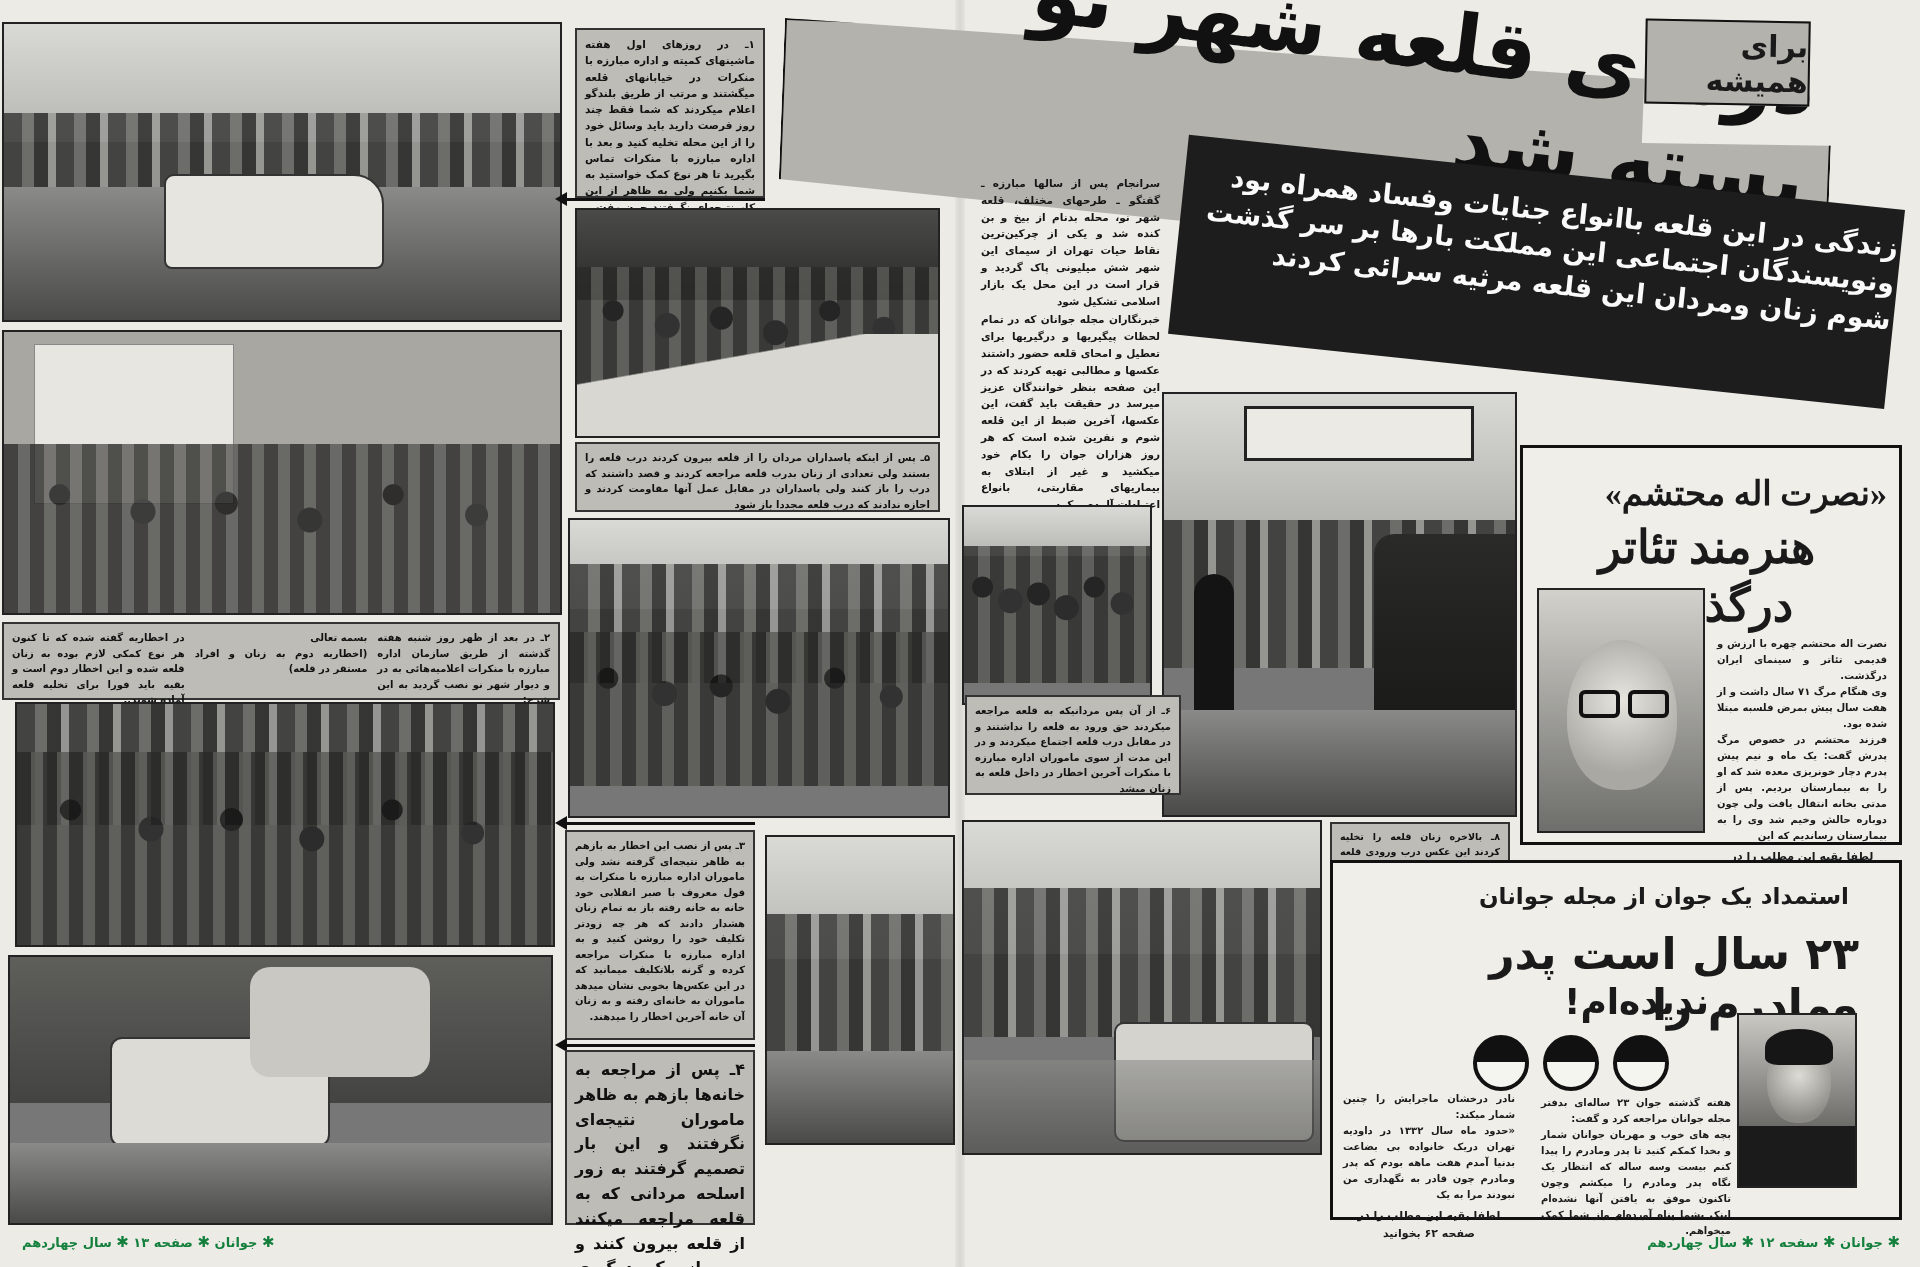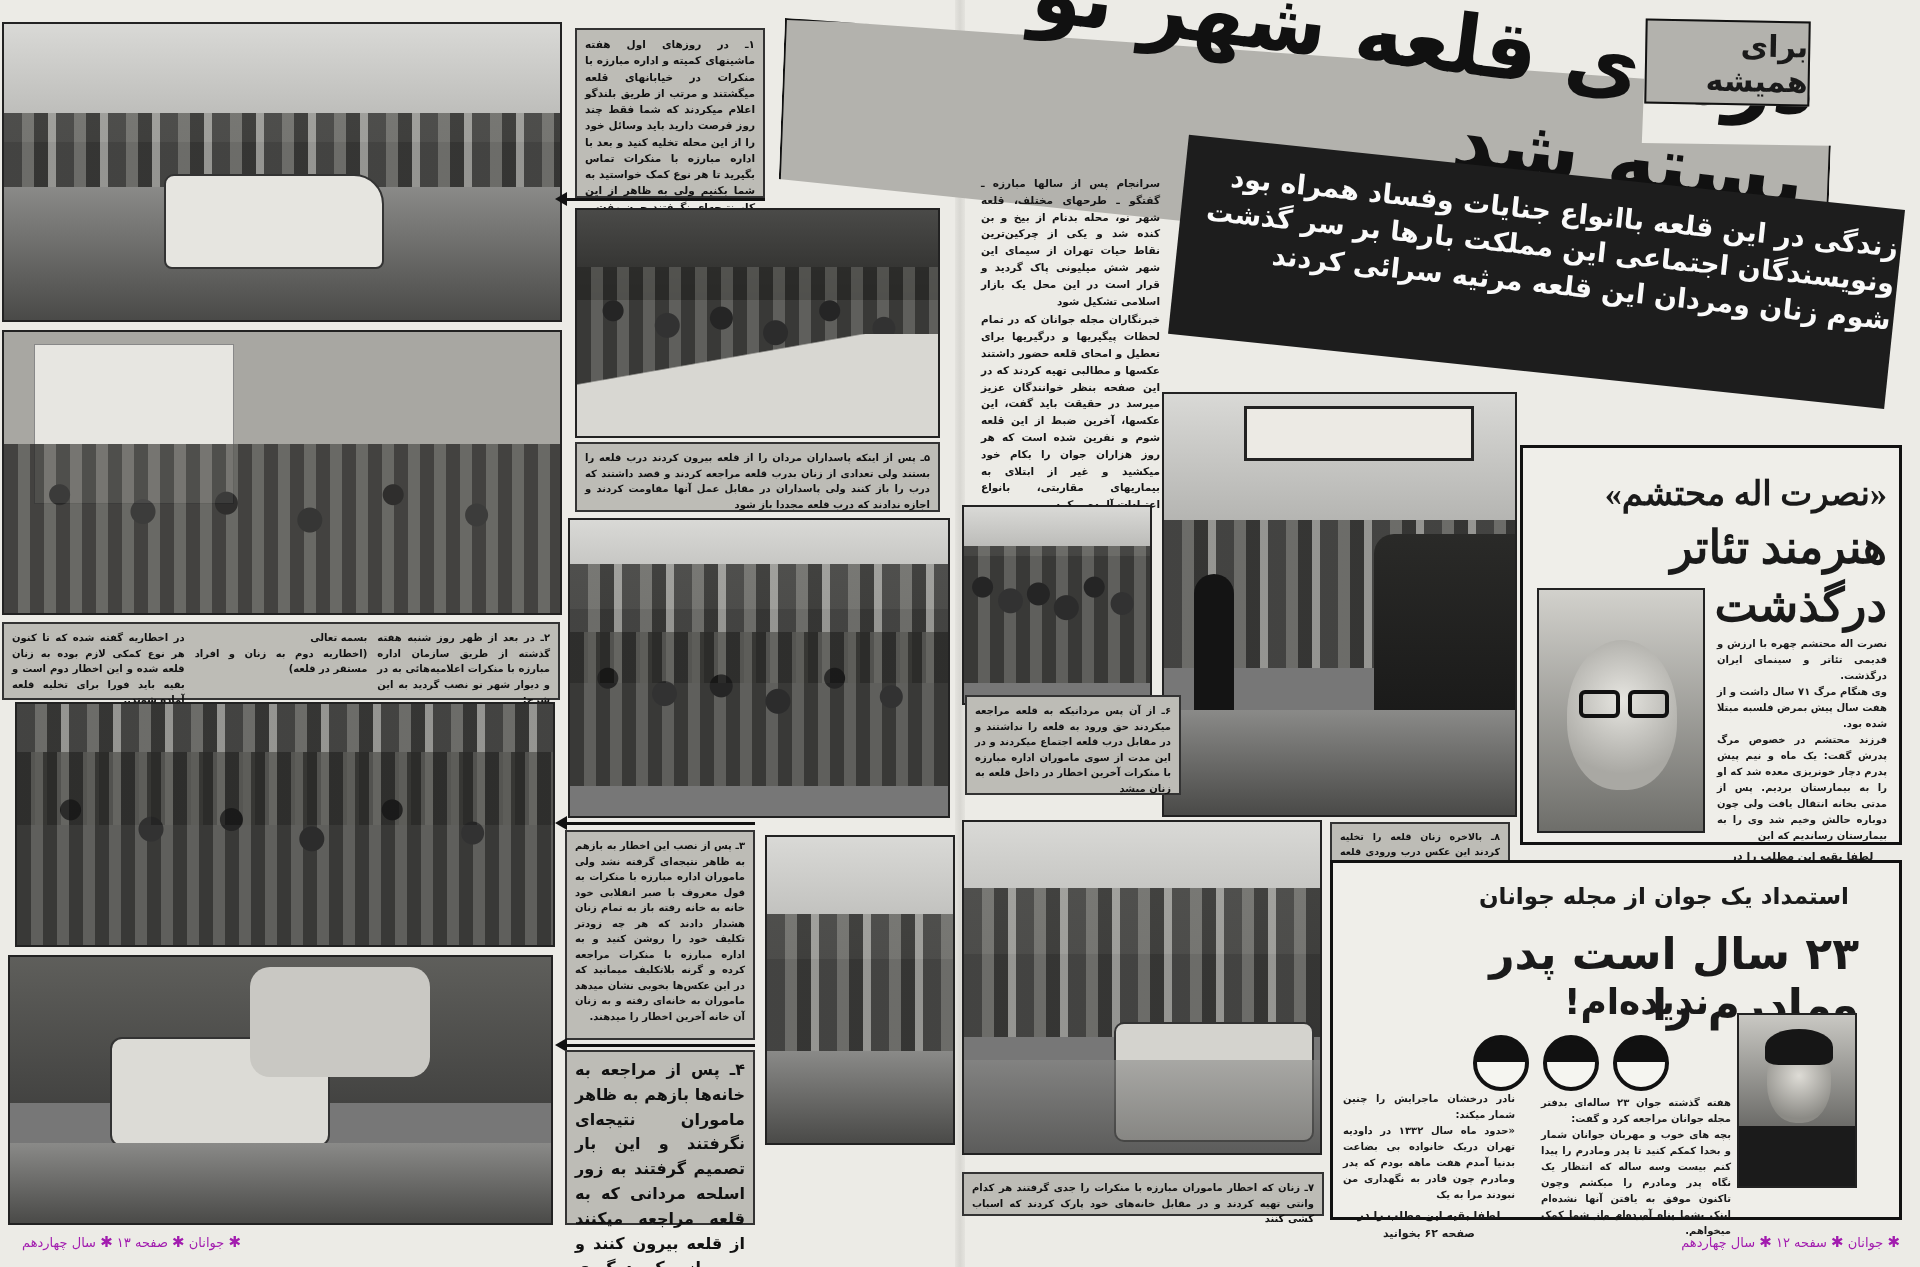--- a/index.html
+++ b/index.html
@@ -79,21 +79,21 @@
   }
   
   .obit-box {
     position: absolute; left: 1520px; top: 445px; width: 382px; height: 400px;
     border: 3px solid #111; background: #efeee9;
   }
   .obit-title {
     position: absolute; right: 12px; top: 20px; width: 360px; direction: rtl;
     font-size: 34px; font-weight: bold; text-align: right; line-height: 1.5; font-family: Liberation Serif, serif;
   }
-  .obit-title .l2, .obit-title .l3 { font-size: 46px; display: block; line-height: 1.25; }
+  .obit-title .l2, .obit-title .l3 { font-size: 46px; display: block; line-height: 1.25; text-align: center; }
   .obit-body {
     position: absolute; right: 12px; top: 188px; width: 170px;
     direction: rtl; text-align: justify; font-size: 10px; line-height: 1.6; font-weight: bold;
   }
   .obit-photo {
     position: absolute; left: 14px; top: 140px; width: 168px; height: 245px;
     border: 2px solid #222; background: linear-gradient(#d2d1cc, #6e6e6a);
   }
   .portrait-face {
     position: absolute; left: 28px; top: 50px; width: 110px; height: 150px; border-radius: 50% 50% 45% 45%;
@@ -117,21 +117,21 @@
   .young-hair { position: absolute; left: 26px; top: 14px; width: 68px; height: 36px; border-radius: 50% 50% 20% 20%; background: #161616; }
   .young-suit { position: absolute; left: 0; right: 0; bottom: 0; height: 60px; background: #1b1b1b; }
   .dots { position: absolute; left: 140px; top: 172px; display: flex; gap: 14px; }
   .dot {
     width: 56px; height: 56px; border: 4px solid #111; border-radius: 50%;
     background: linear-gradient(#111 0 48%, #f5f5f0 48% 100%);
   }
   .plea-left { position: absolute; left: 10px; top: 228px; width: 172px; direction: rtl; text-align: justify; font-size: 10px; line-height: 1.6; font-weight: bold; }
   .plea-right { position: absolute; left: 208px; top: 232px; width: 190px; direction: rtl; text-align: justify; font-size: 10px; line-height: 1.6; font-weight: bold; }
   
-  .footer { position: absolute; top: 1233px; direction: rtl; font-size: 13px; font-weight: normal; color: #a21caf; }
+  .footer { position: absolute; top: 1233px; direction: rtl; font-size: 13px; font-weight: bold; color: #15803d; }
   .footer .star { font-size: 15px; }
   .arrow { position: absolute; height: 3px; background: #111; }
   .arrow::before { content: ""; position: absolute; left: -2px; top: -6px; border-right: 12px solid #111; border-top: 7px solid transparent; border-bottom: 7px solid transparent; transform: translateX(-8px); }
 </style>
 </head>
 <body>
 
 <div class="spread">
   <div class="gutter"></div>
 
@@ -279,23 +279,20 @@
       <div class="ph-mid" style="top:20%;height:45%;"></div>
     <div class="abs" style="left:150px;top:200px;width:200px;height:120px;background:#d4d3ce;border:2px solid #333;border-radius:10px;"></div>
     <div class="ph-ground" style="height:28%;opacity:.6;"></div>
   </div>
 
   <div class="caption" style="left:1330px;top:822px;width:180px;height:195px;font-size:9.5px;">
     <span>۸ـ بالاخره زنان قلعه را تخلیه کردند این عکس درب ورودی قلعه را نشان میدهد که وانتها پربار از آن خارج میشدند و بابترتیب به عمر و حیات قلعه شهرنو برای همیشه پایان داده شد.</span>
     <span style="display:block;">و ما امیدواریم مقامات اداره مبارزه با منکرات در فکر سرو سامان بخشیدن به زندگی زنان زجر کشیده و ستم دیده قلعه باشند تا سردسته‌ها و باج‌خورها نتوانند آنها را در مناطق دیگر بکار گیرند.</span>
   </div>
 
-  <div class="caption" style="left:962px;top:1172px;width:362px;height:44px;font-size:10px;">
-    <span>۷ـ زنان که اخطار ماموران مبارزه با منکرات را جدی گرفتند هر کدام وانتی تهیه کردند و در مقابل خانه‌های خود پارک کردند که اسباب کشی کنند</span>
-  </div>
 
   <div class="plea-box">
     <div class="plea-kicker">استمداد یک جوان از مجله جوانان</div>
     <div class="plea-title">۲۳ سال است پدر ومادرم را</div>
     <div class="plea-title2">ندیده‌ام!</div>
     <div class="dots">
       <div class="dot"></div>
       <div class="dot"></div>
       <div class="dot"></div>
     </div>

